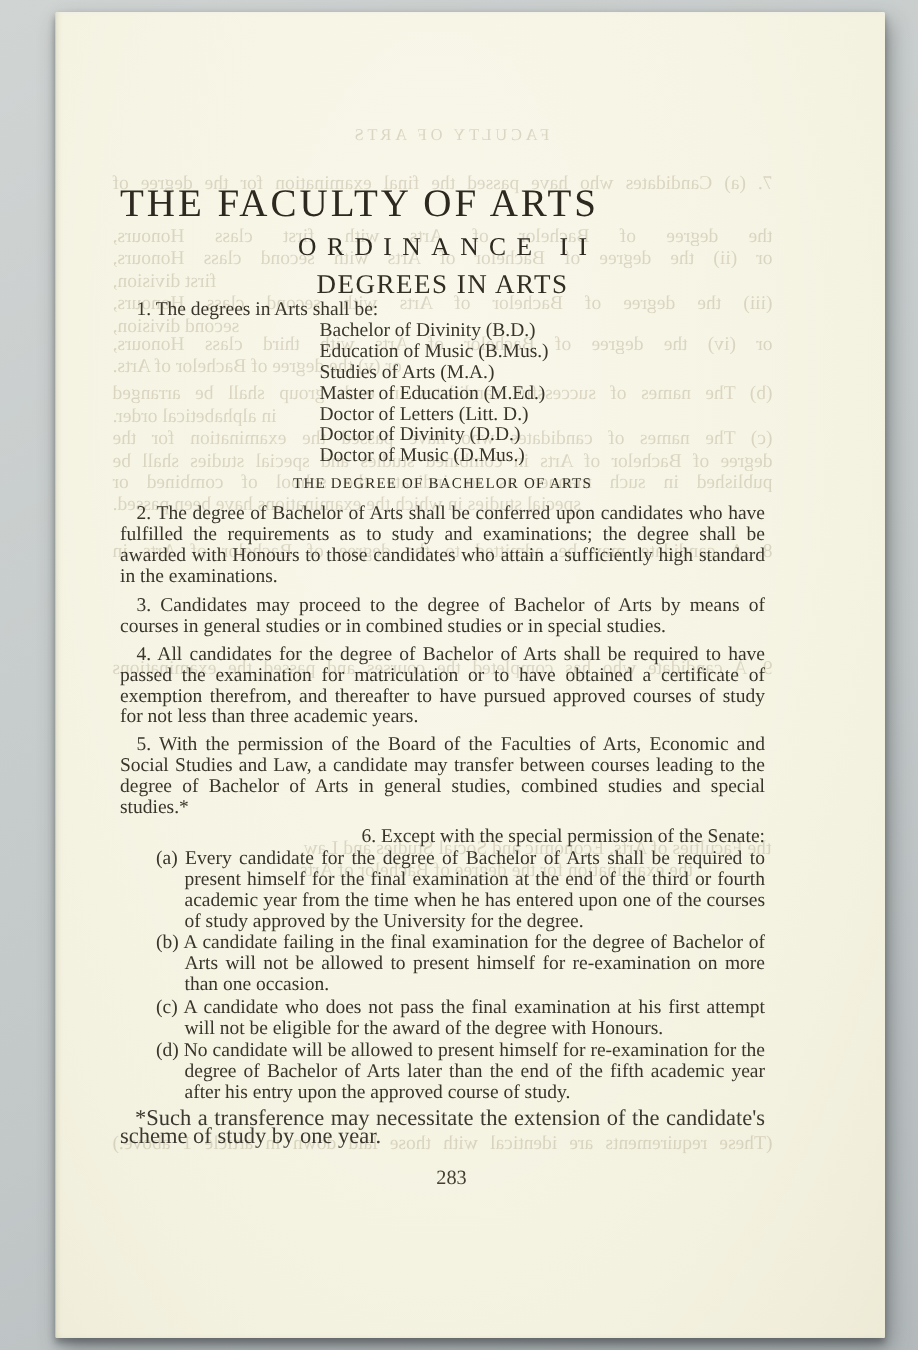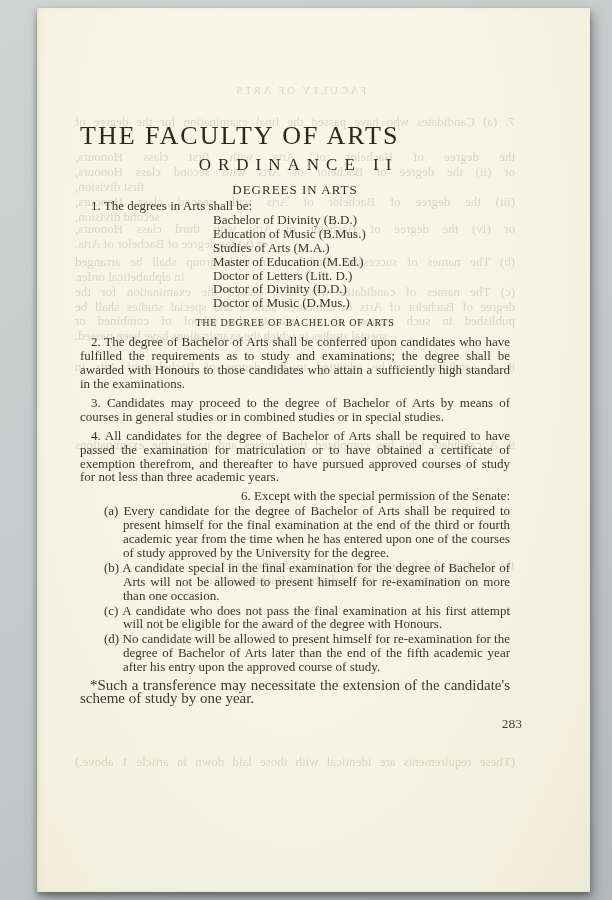--- a/index.html
+++ b/index.html
@@ -75,21 +75,21 @@
     margin: 7px 0 0;
     font-size: 17px; line-height: 19px;
     font-weight: normal;
     text-align: center;
     letter-spacing: 7px;
     text-indent: 7px;
     color: #2d2820;
   }
   .sec-head {
     margin: 8px 0 0;
-    font-size: 13px; line-height: 15px;
+    font-size: 18px; line-height: 15px;
     font-weight: normal;
     text-align: center;
     letter-spacing: 1px;
     color: #332e24;
   }
   .sub-head {
     margin: 6px 0 0;
     font-size: 10px; line-height: 14px;
     font-weight: normal;
     text-align: center;
@@ -112,21 +112,21 @@
   }
   .footnote {
     margin: 5px 0 0;
     font-size: 15px; line-height: 12.4px;
     text-align: justify;
     text-indent: 10px;
     color: #3c3830;
   }
   .page-num {
     margin: 13px -12px 0 0;
-    text-align: right;
+    text-align: center;
     font-size: 13.5px;
     color: #453f33;
   }
 </style>
 </head>
 <body>
 
 <div class="page">
 
   <div class="ghosts">
@@ -167,25 +167,26 @@
       <div>Doctor of Letters (Litt. D.)</div>
       <div>Doctor of Divinity (D.D.)</div>
       <div>Doctor of Music (D.Mus.)</div>
     </div>
 
     <h4 class="sub-head">THE DEGREE OF BACHELOR OF ARTS</h4>
 
     <p class="clause">2. The degree of Bachelor of Arts shall be conferred upon candidates who have fulfilled the requirements as to study and examinations; the degree shall be awarded with Honours to those candidates who attain a sufficiently high standard in the examinations.</p>
     <p class="clause">3. Candidates may proceed to the degree of Bachelor of Arts by means of courses in general studies or in combined studies or in special studies.</p>
     <p class="clause">4. All candidates for the degree of Bachelor of Arts shall be required to have passed the examination for matriculation or to have obtained a certificate of exemption therefrom, and thereafter to have pursued approved courses of study for not less than three academic years.</p>
+    <p class="clause">5. With the permission of the Board of the Faculties of Arts, Economic and Social Studies and Law, a candidate may transfer between courses leading to the degree of Bachelor of Arts in general studies, combined studies and special studies.*</p>
 
     <p class="clause c6">6. Except with the special permission of the Senate:</p>
 
     <div class="subitem"><span>(a)</span> <span>Every candidate for the degree of Bachelor of Arts shall be required to present himself for the final examination at the end of the third or fourth academic year from the time when he has entered upon one of the courses of study approved by the University for the degree.</span></div>
-    <div class="subitem"><span>(b)</span> <span>A candidate special in the final examination for the degree of Bachelor of Arts will not be allowed to present himself for re-examination on more than one occasion.</span></div>
+    <div class="subitem"><span>(b)</span> <span>A candidate failing in the final examination for the degree of Bachelor of Arts will not be allowed to present himself for re-examination on more than one occasion.</span></div>
     <div class="subitem"><span>(c)</span> <span>A candidate who does not pass the final examination at his first attempt will not be eligible for the award of the degree with Honours.</span></div>
     <div class="subitem"><span>(d)</span> <span>No candidate will be allowed to present himself for re-examination for the degree of Bachelor of Arts later than the end of the fifth academic year after his entry upon the approved course of study.</span></div>
 
     <p class="footnote">*Such a transference may necessitate the extension of the candidate's scheme of study by one year.</p>
 
     <div class="page-num">283</div>
   </div>
 </div>
 
 </body></html>

